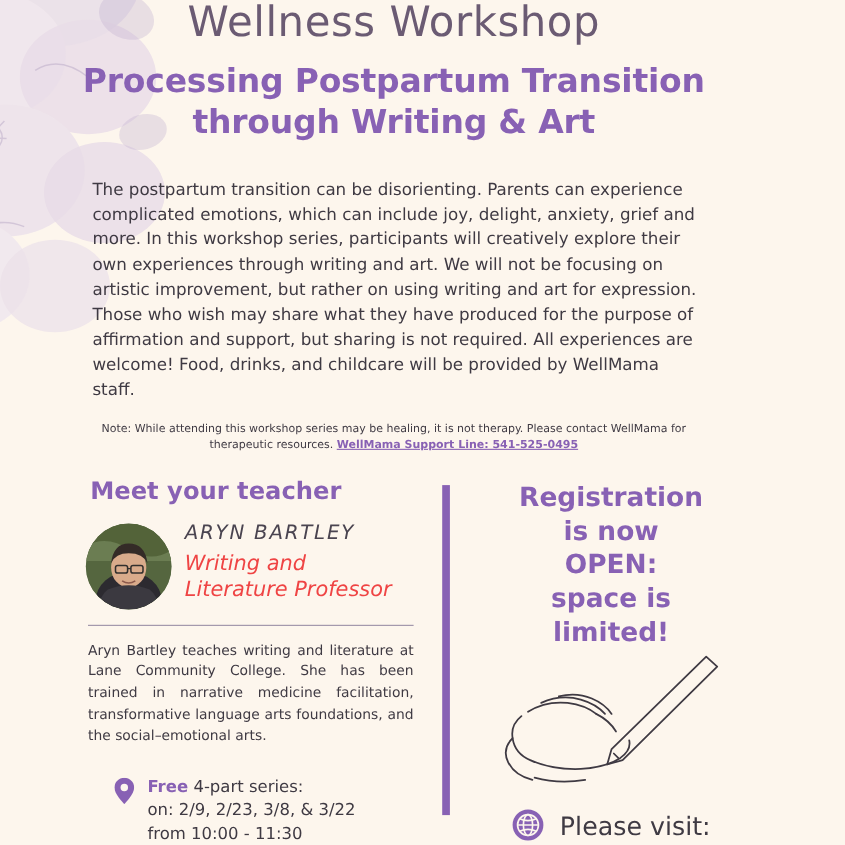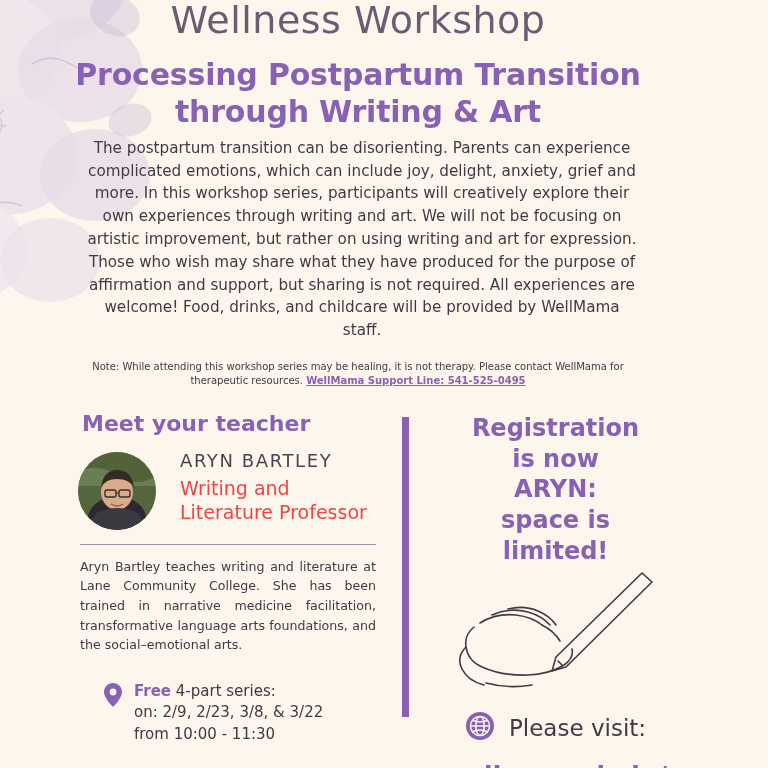--- a/index.html
+++ b/index.html
@@ -54,25 +54,25 @@
     font-size: 30px;
     font-weight: bold;
     color: #8861b4;
     line-height: 1.25;
     margin: 14px 0 0 0;
     letter-spacing: -0.2px;
   }
 
   
   .intro {
-    margin: 6px 76px 0 84px;
+    margin: 30px 76px 0 84px;
     font-size: 15.2px;
     line-height: 1.5;
     color: #3f3a43;
-    text-align: center;
+    text-align: left;
   }
 
   .note {
     margin: 18px 88px 0 88px;
     font-size: 10px;
     line-height: 1.45;
     color: #3f3a43;
     text-align: center;
   }
   .note-link {
@@ -124,22 +124,23 @@
     border-radius: 50%;
     overflow: hidden;
     flex: 0 0 78px;
     margin-top: 4px;
     position: relative;
     background: #6a7b58;
   }
   .avatar svg { display: block; }
 
   .teacher-info {
-    margin-left: 24px;
+    margin-left: 12px;
     padding-top: 2px;
+    font-style: italic;
   }
   .teacher-name {
     font-size: 18px;
     letter-spacing: 1.6px;
     color: #4a4450;
     margin: 0 0 6px 0;
     font-weight: normal;
   }
   .teacher-role {
     font-size: 19px;
@@ -321,21 +322,21 @@
           <span>from 10:00 - 11:30</span>
         </span>
       </div>
     </div>
 
     <div class="divider"></div>
 
     <div class="col-right">
       <div class="reg-head">
         <span>Registration is now</span><br>
-        <span>ARYN:</span><br>
+        <span>OPEN:</span><br>
         <span>space is limited!</span>
       </div>
 
       <div class="hand">
         <svg width="220" height="125" viewBox="0 0 220 125" xmlns="http://www.w3.org/2000/svg">
           <g fill="none" stroke="#3f3a43" stroke-width="1.6" stroke-linecap="round" stroke-linejoin="round">
             <path d="M196 2 L206 11 L120 96 L106 100 L110 86 Z"></path>
             <path d="M112 90 L116 94"></path>
             <path d="M28 56 q-10 8 -8 20 q2 14 16 20 q20 9 46 8 q22 -1 36 -10 q10 -7 8 -16"></path>
             <path d="M34 52 q16 -10 36 -8 q16 2 26 10"></path>

